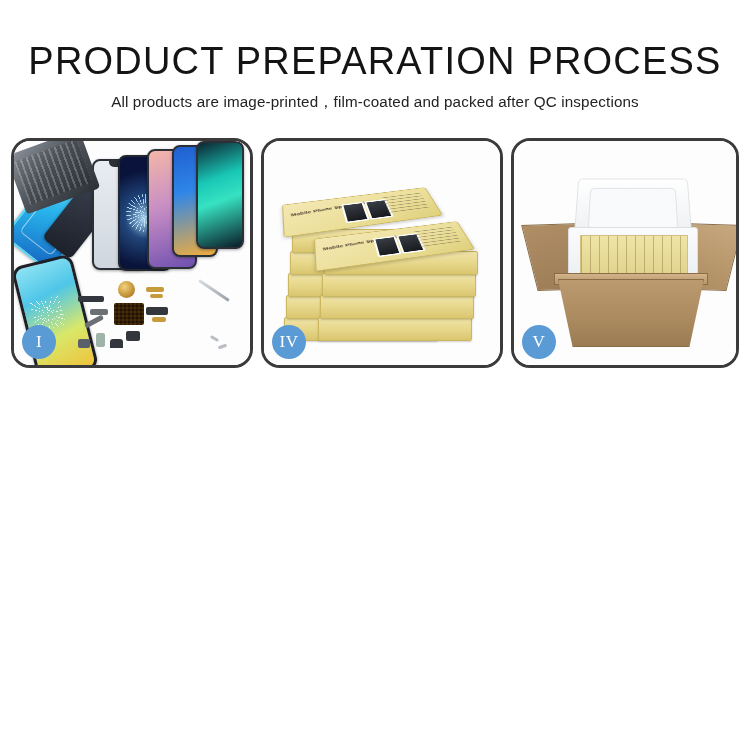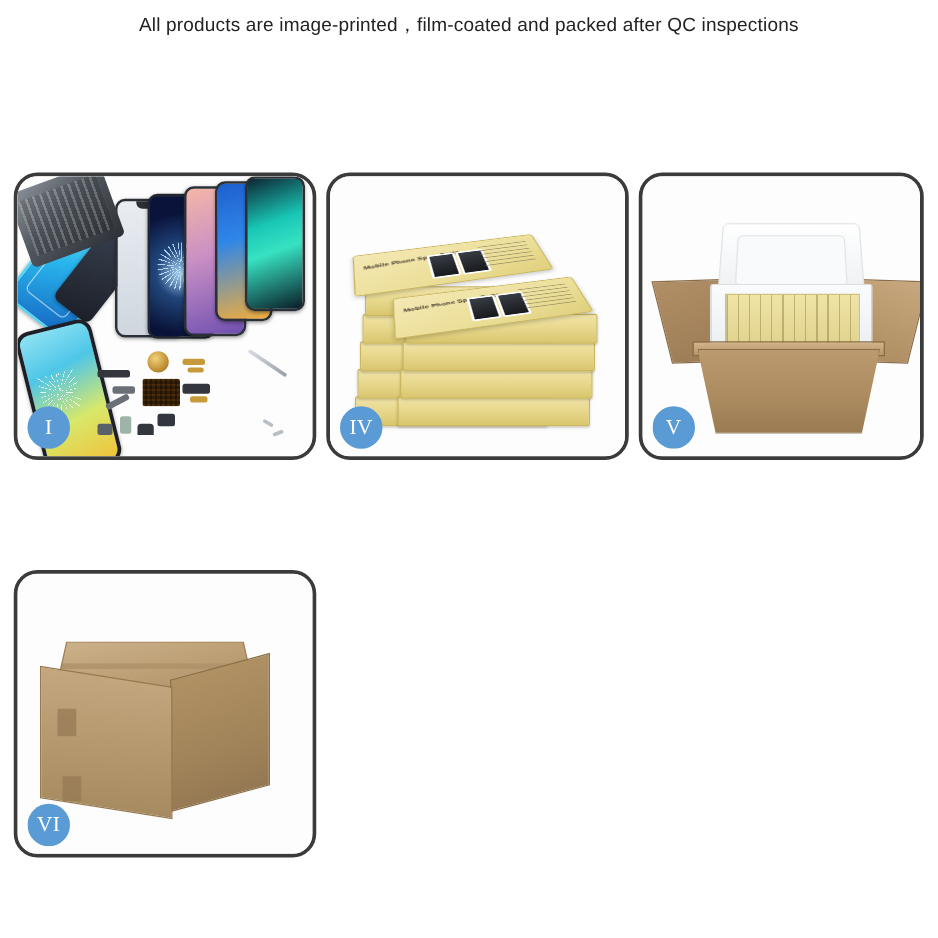--- a/index.html
+++ b/index.html
@@ -437,20 +437,21 @@
   .ship-tape {
     position: absolute;
     background: rgba(150,122,84,.75);
     border-radius: 1px;
   }
 </style>
 </head>
 <body>
 
 <div id="header">
+  <h1 id="page-title">PRODUCT PREPARATION PROCESS</h1>
   <p id="page-subtitle">All products are image-printed，film-coated and packed after QC inspections</p>
 </div>
 
 <div id="process-grid">
 
   <div class="panel">
     <div class="panel-stage">
       <div class="ph ph-adh"></div>
       <div class="ph ph-back"></div>
       <div class="ph ph-glass"></div>
@@ -523,26 +524,14 @@
         <div class="foam-cooler-lid"></div>
         <div class="foam-box"></div>
         <div class="foam-inner"></div>
         <div class="carton-rim"></div>
         <div class="carton-front"></div>
       </div>
     </div>
     <div class="step-badge">V</div>
   </div>
 
-  <div class="panel">
-    <div class="panel-stage">
-      <div class="ship">
-        <div class="ship-top"></div>
-        <div class="ship-side"></div>
-        <div class="ship-front"></div>
-        <div class="ship-tape" style="left:18px;top:74px;width:15px;height:22px;"></div>
-        <div class="ship-tape" style="left:22px;top:128px;width:15px;height:20px;"></div>
-      </div>
-    </div>
-    <div class="step-badge">VI</div>
-  </div>
 
 </div>
 
 </body></html>

